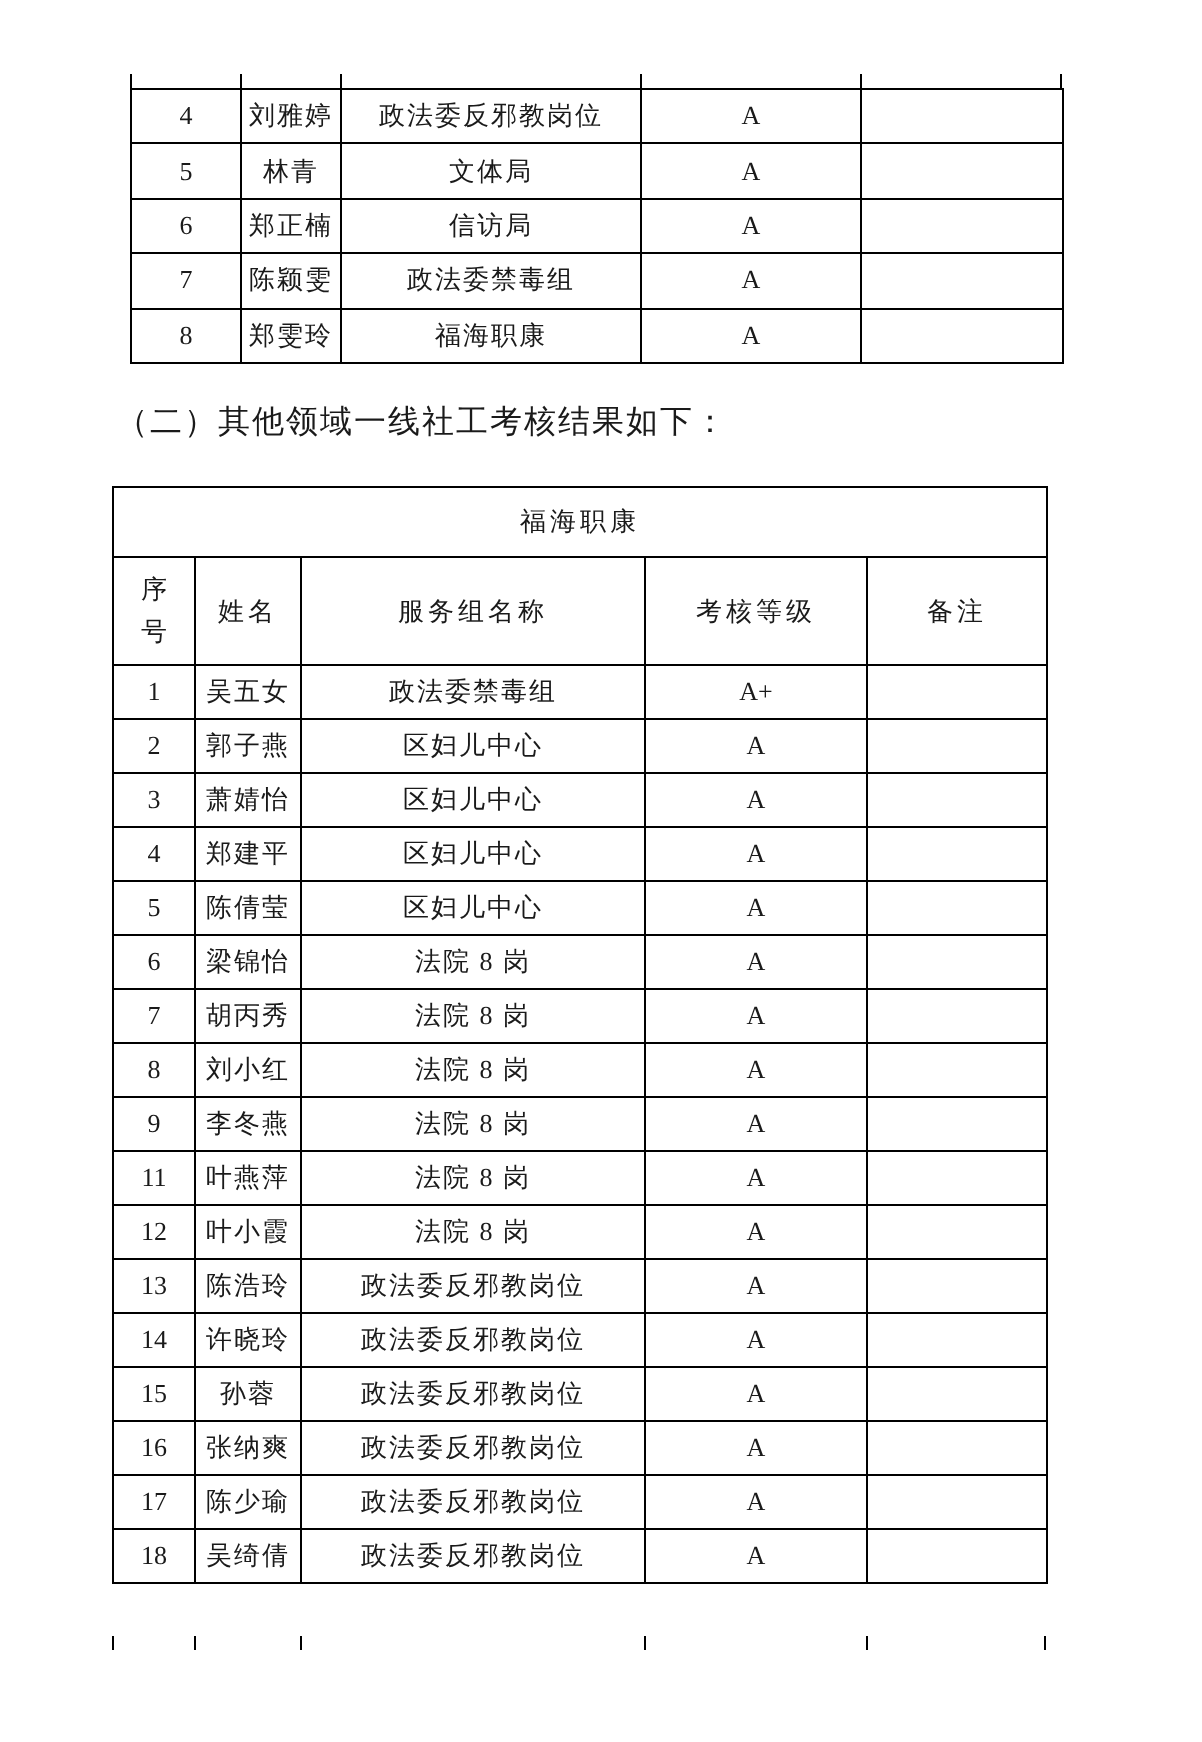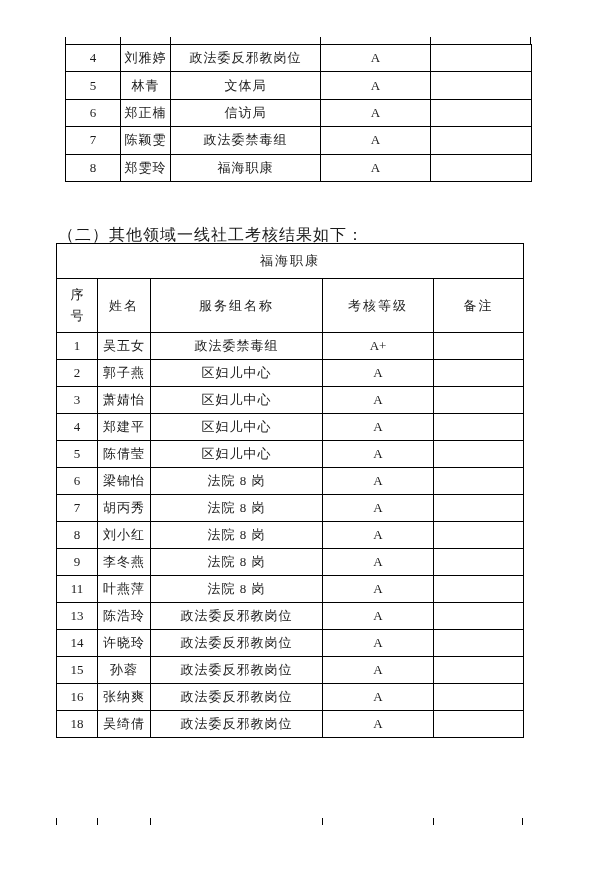--- a/index.html
+++ b/index.html
@@ -57,21 +57,21 @@
     letter-spacing: 0;
   }
   .cell-zh { letter-spacing: 1px; }
   .cell-num, .cell-grade {
     font-family: "Liberation Serif", "DejaVu Serif", serif;
     letter-spacing: 0;
   }
   .section-heading {
     position: absolute;
     left: 58px;
-    top: 225px;
+    top: 201px;
     font-size: 16px;
     letter-spacing: 1px;
     white-space: nowrap;
   }
   .stub {
     position: absolute;
     width: 1px;
     background: #000000;
   }
   .stub.top-stub { top: 37px; height: 7px; }
@@ -225,20 +225,27 @@
           <td class="cell-zh"></td>
         </tr>
         <tr>
           <td class="cell-num">11</td>
           <td class="cell-zh">叶燕萍</td>
           <td class="cell-zh">法院 8 岗</td>
           <td class="cell-grade">A</td>
           <td class="cell-zh"></td>
         </tr>
         <tr>
+          <td class="cell-num">12</td>
+          <td class="cell-zh">叶小霞</td>
+          <td class="cell-zh">法院 8 岗</td>
+          <td class="cell-grade">A</td>
+          <td class="cell-zh"></td>
+        </tr>
+        <tr>
           <td class="cell-num">13</td>
           <td class="cell-zh">陈浩玲</td>
           <td class="cell-zh">政法委反邪教岗位</td>
           <td class="cell-grade">A</td>
           <td class="cell-zh"></td>
         </tr>
         <tr>
           <td class="cell-num">14</td>
           <td class="cell-zh">许晓玲</td>
           <td class="cell-zh">政法委反邪教岗位</td>
@@ -248,20 +255,27 @@
         <tr>
           <td class="cell-num">15</td>
           <td class="cell-zh">孙蓉</td>
           <td class="cell-zh">政法委反邪教岗位</td>
           <td class="cell-grade">A</td>
           <td class="cell-zh"></td>
         </tr>
         <tr>
           <td class="cell-num">16</td>
           <td class="cell-zh">张纳爽</td>
+          <td class="cell-zh">政法委反邪教岗位</td>
+          <td class="cell-grade">A</td>
+          <td class="cell-zh"></td>
+        </tr>
+        <tr>
+          <td class="cell-num">17</td>
+          <td class="cell-zh">陈少瑜</td>
           <td class="cell-zh">政法委反邪教岗位</td>
           <td class="cell-grade">A</td>
           <td class="cell-zh"></td>
         </tr>
         <tr>
           <td class="cell-num">18</td>
           <td class="cell-zh">吴绮倩</td>
           <td class="cell-zh">政法委反邪教岗位</td>
           <td class="cell-grade">A</td>
           <td class="cell-zh"></td>

